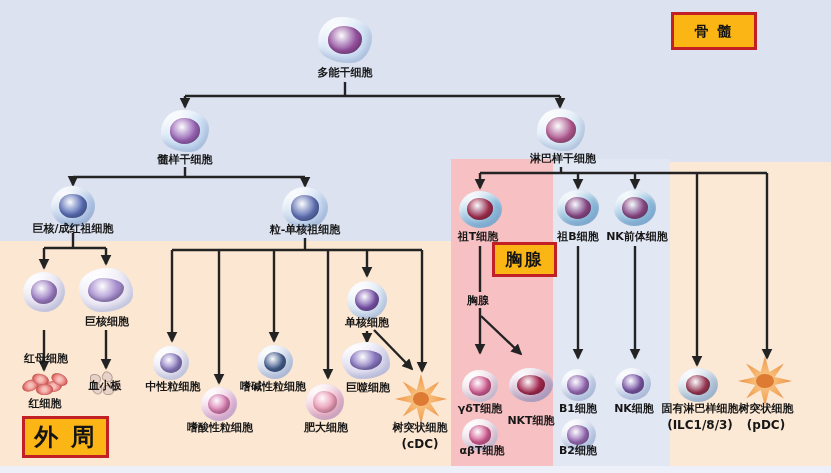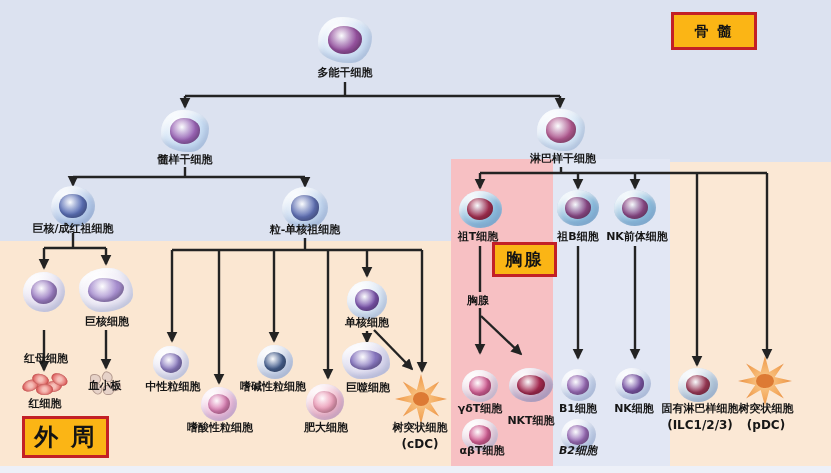--- a/index.html
+++ b/index.html
@@ -220,32 +220,32 @@
       <div class="node-label" style="left: 482px; top: 450px;">αβT细胞</div>
       <div class="cell blob" style="left: 560.5px; top: 369px; width: 35px; height: 32px; --body: #cbd8ee; --nuc: #9a6cb7;">
         <div class="body"></div>
         <div class="nucleus"></div>
       </div>
       <div class="node-label" style="left: 578px; top: 408px;">B1细胞</div>
       <div class="cell blob" style="left: 560.5px; top: 419px; width: 35px; height: 32px; --body: #cbd8ee; --nuc: #9a6cb7;">
         <div class="body"></div>
         <div class="nucleus"></div>
       </div>
-      <div class="node-label" style="left: 578px; top: 450px; font-style: italic;">B2细胞</div>
+      <div class="node-label" style="left: 578px; top: 450px;">B2细胞</div>
       <div class="cell blob" style="left: 615px; top: 368px; width: 36px; height: 32px; --body: #cbd8ee; --nuc: #7d57a7;">
         <div class="body"></div>
         <div class="nucleus"></div>
       </div>
       <div class="node-label" style="left: 634px; top: 408px;">NK细胞</div>
       <div class="cell blob" style="left: 678px; top: 368px; width: 40px; height: 34px; --body: #b8cddd; --nuc: #9d3a57;">
         <div class="body"></div>
         <div class="nucleus"></div>
       </div>
       <div class="node-label" style="left: 700px; top: 408px;">固有淋巴样细胞</div>
-      <div class="node-label sub" style="left: 700px; top: 425px;">(ILC1/2/3)</div>
+      <div class="node-label sub" style="left: 700px; top: 425px;">(ILC1/8/3)</div>
       <div class="cell star" style="left: 738px; top: 356px; width: 54px; height: 50px; --body: #f4ab60; --nuc: #dd7a34;">
         <div class="body"></div>
         <div class="nucleus"></div>
       </div>
       <div class="node-label" style="left: 766px; top: 408px;">树突状细胞</div>
       <div class="node-label sub" style="left: 766px; top: 425px;">(pDC)</div>
     </div>
   <div id="overlays">
       <div class="free-label" style="left: 478px; top: 300px; background: rgb(247, 192, 195);">胸腺</div>
       <div class="ybox" style="left: 671px; top: 12px; width: 86px; height: 38px; font-size: 14px; background: rgb(251, 181, 21); border-color: rgb(195, 32, 38);">骨 髓</div>

